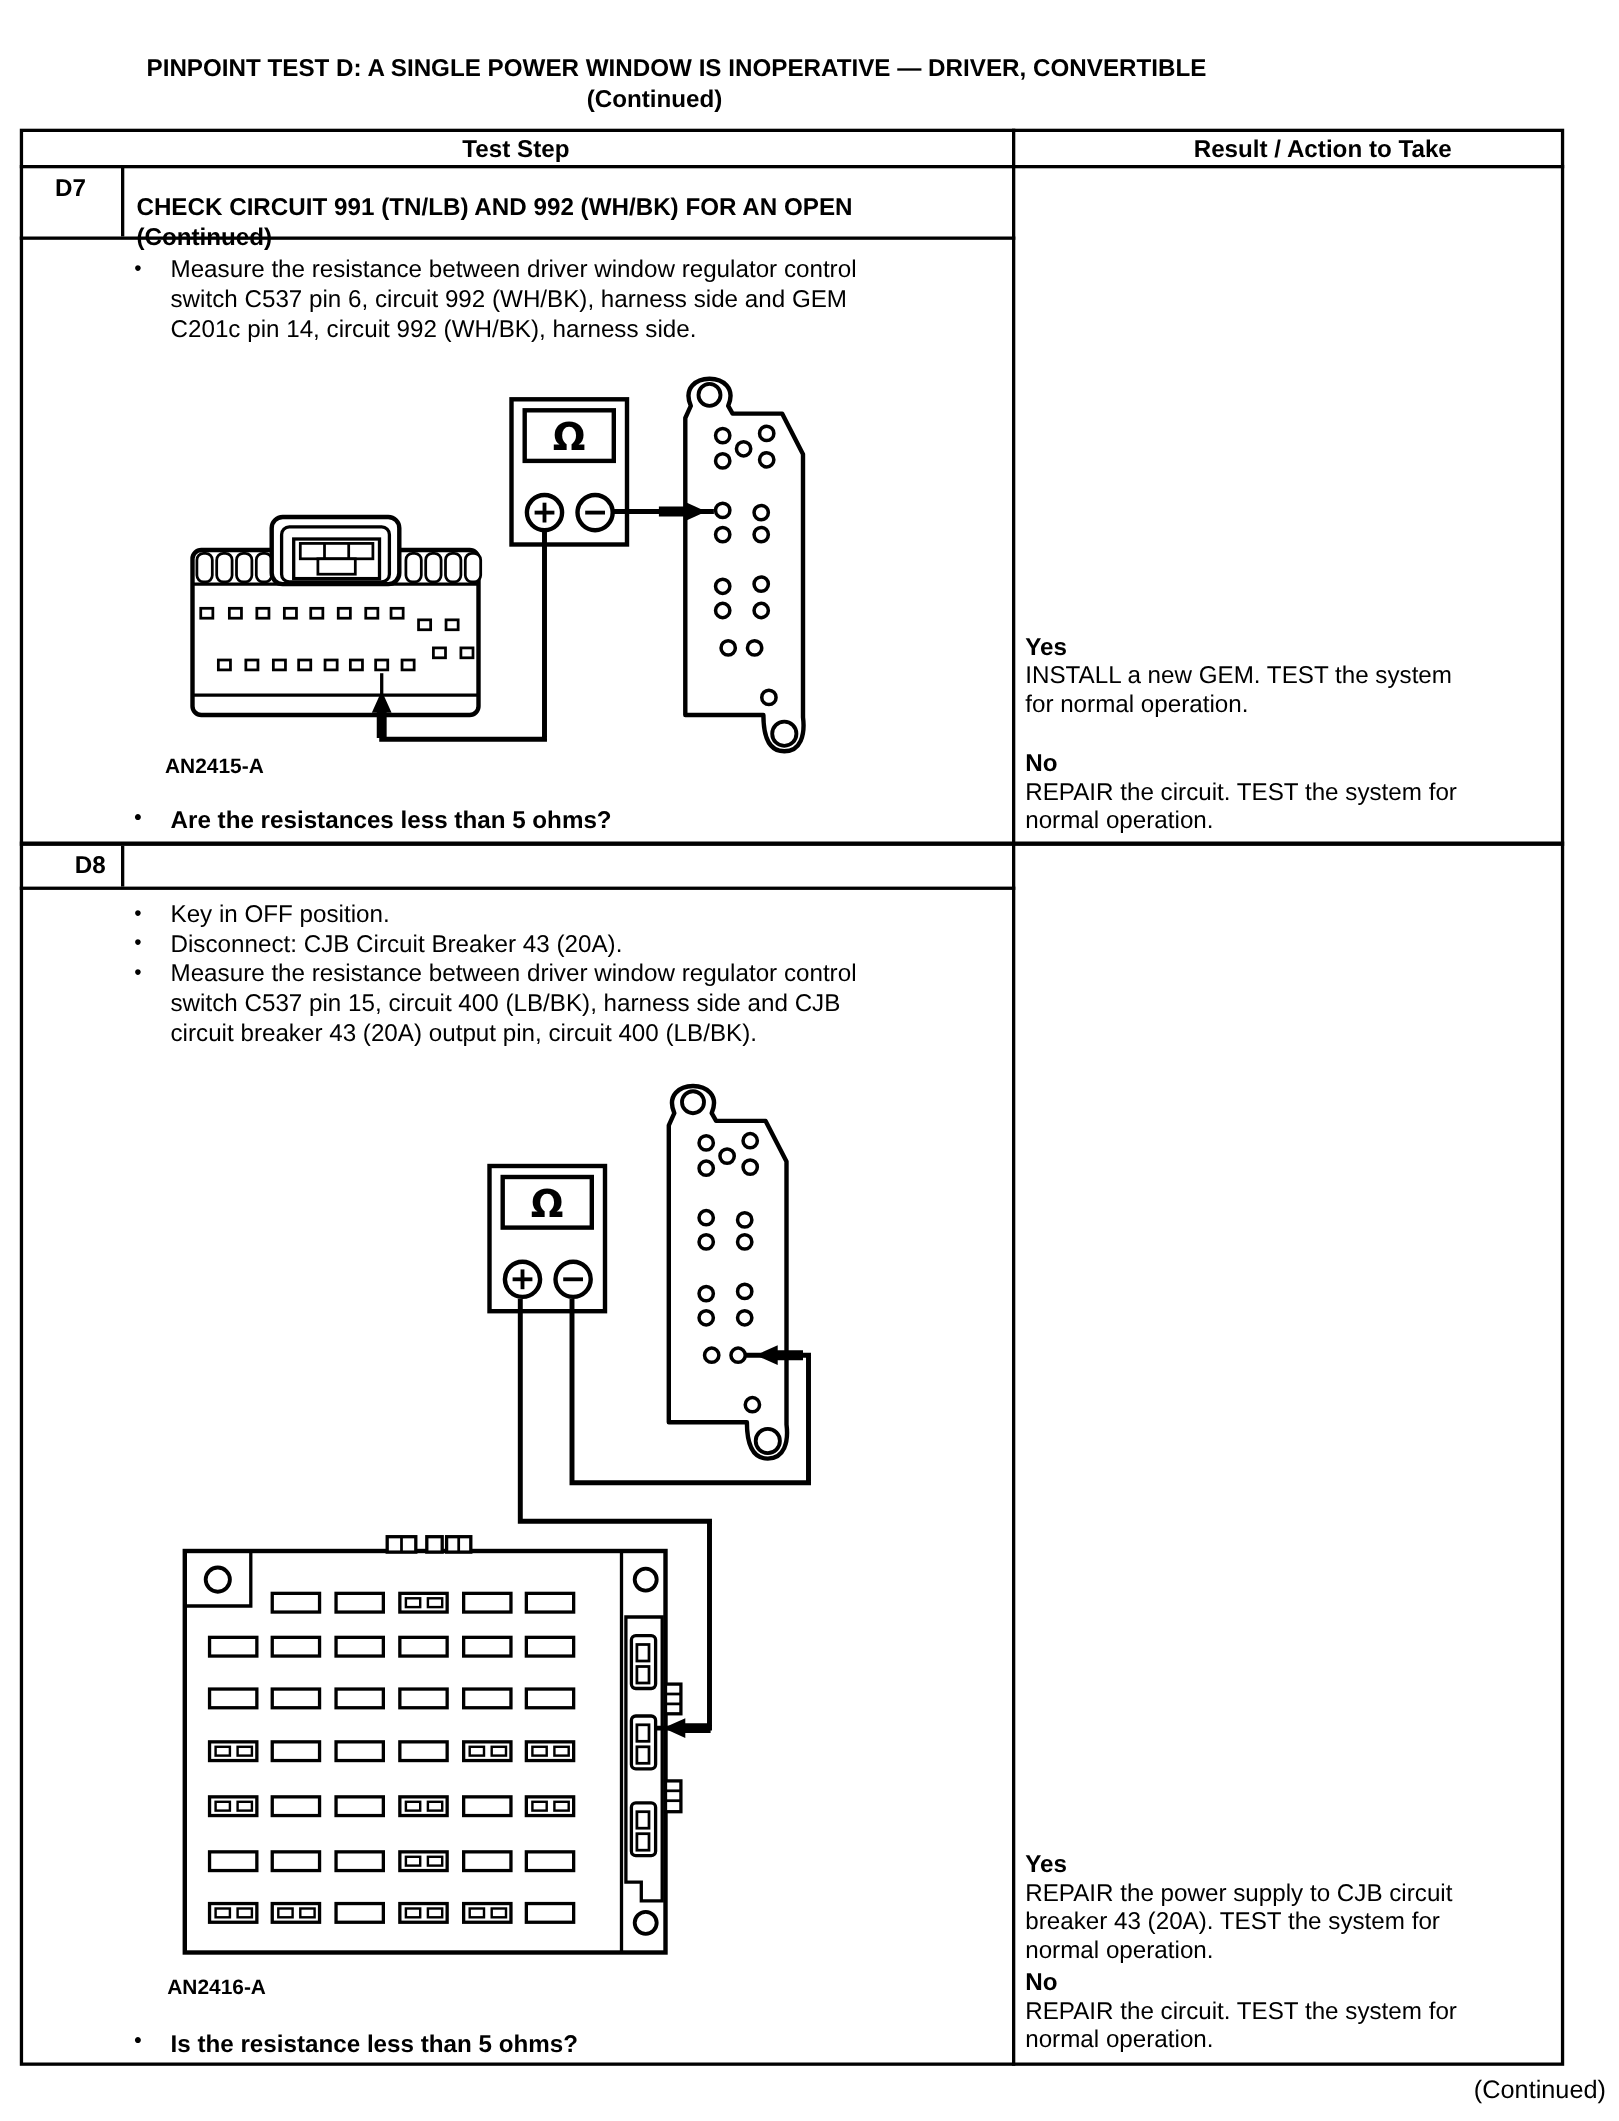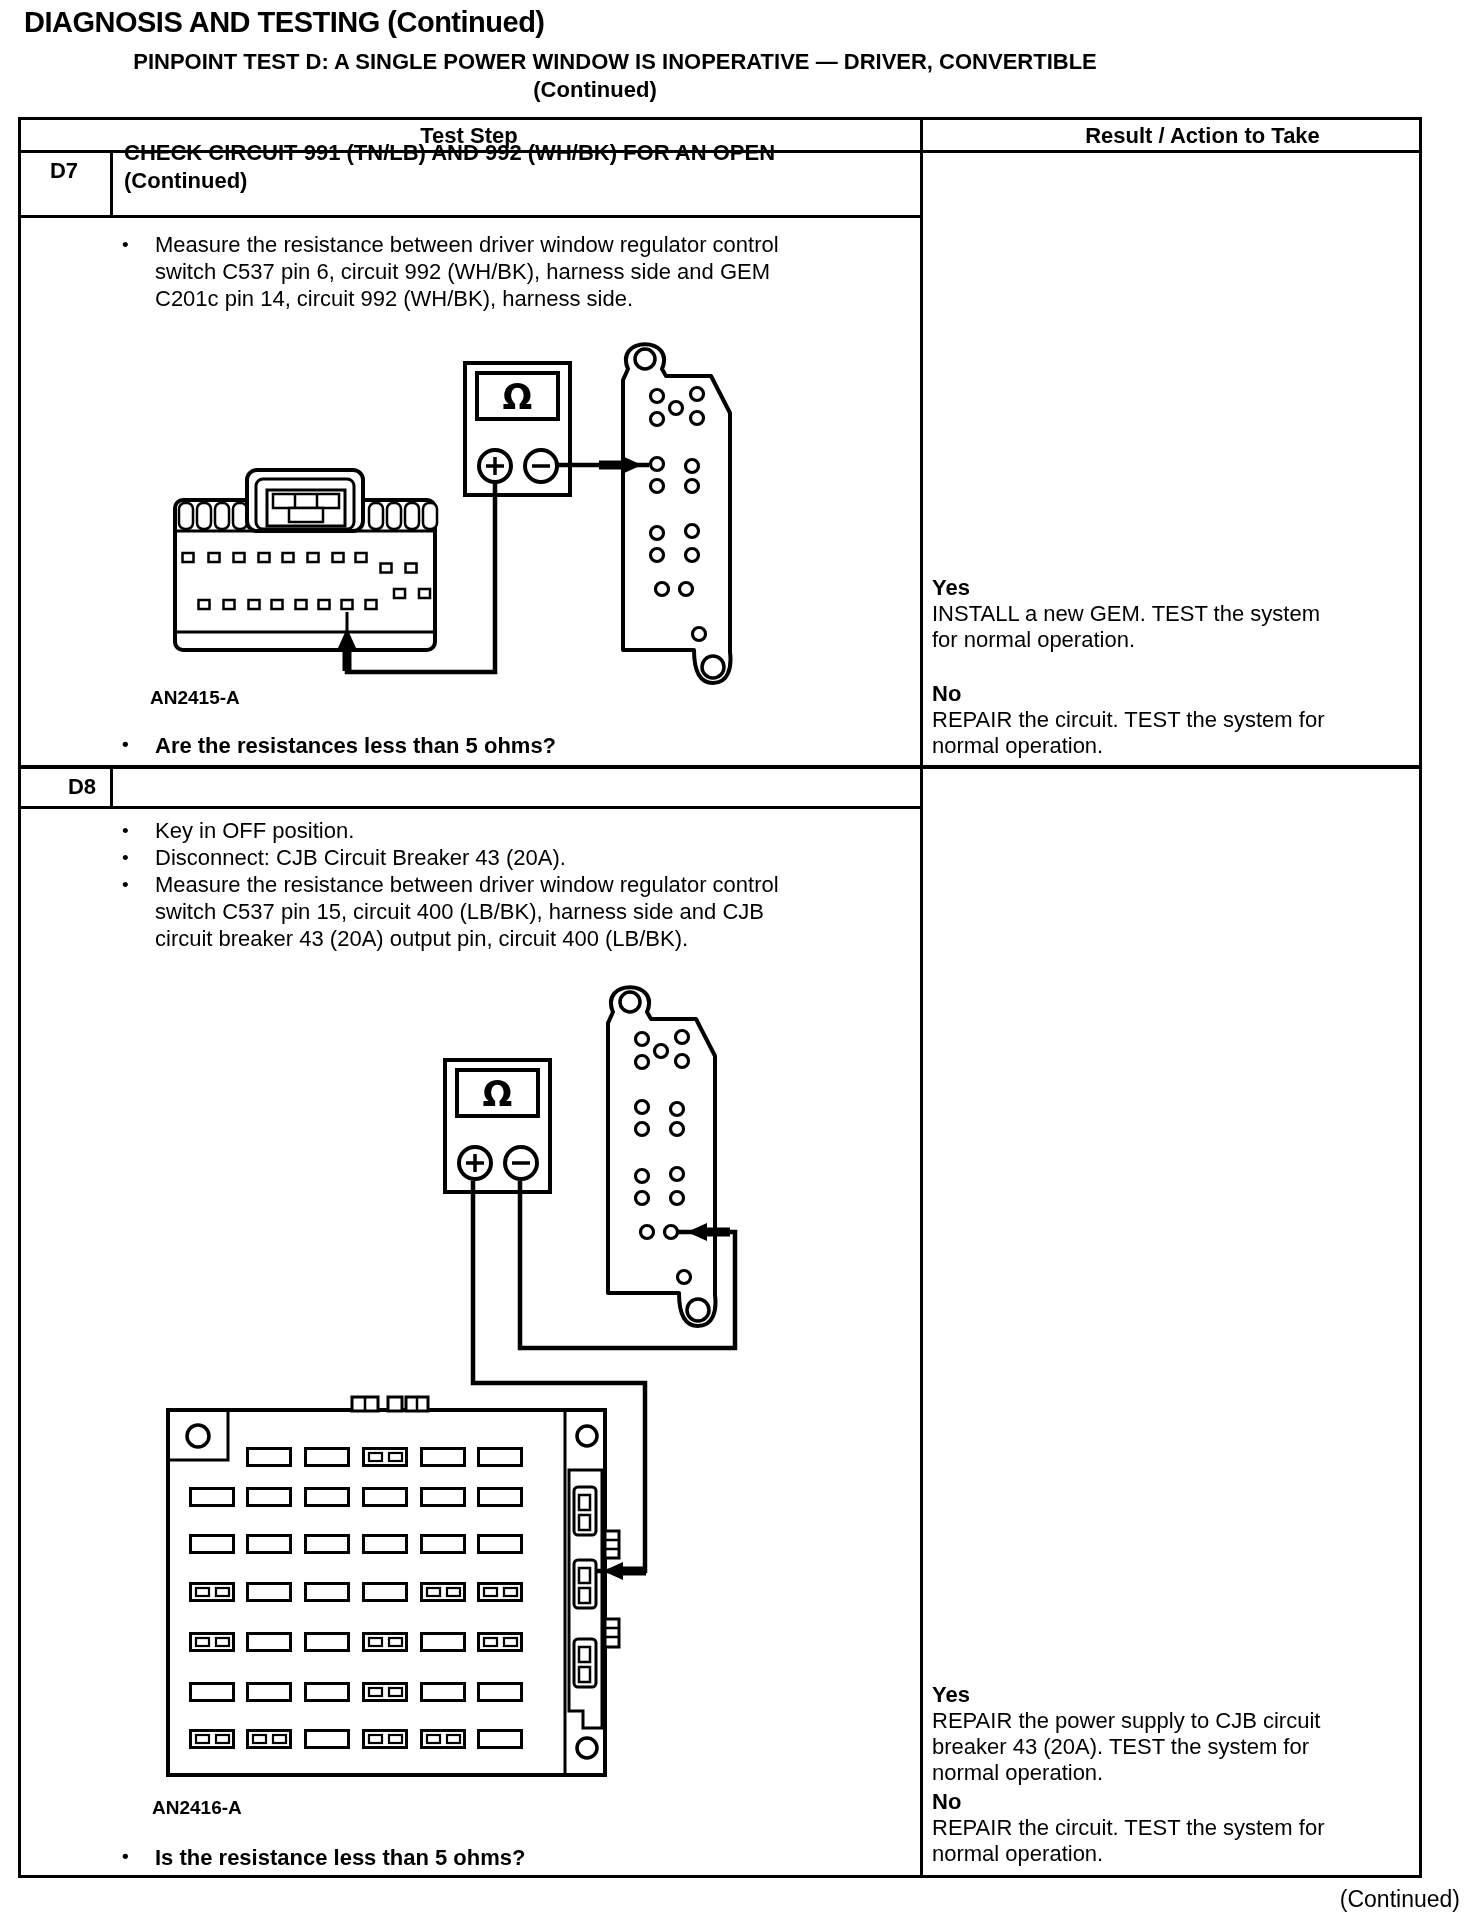--- a/index.html
+++ b/index.html
@@ -23,38 +23,37 @@
   .result-label{font-weight:bold;}
   .result-text{width:405px;}
   .footer-cont{position:absolute;left:1000px;top:1886px;width:460px;text-align:right;font-size:23px;}
   svg{position:absolute;overflow:visible;}
 </style>
 </head>
 <body>
 
 <div class="page">
 
-  <div class="page-title">DIAGNOSIS AND TESTING (Continued)</div>
   <div class="subtitle">PINPOINT TEST D: A SINGLE POWER WINDOW IS INOPERATIVE — DRIVER, CONVERTIBLE</div>
   <div class="subtitle2">(Continued)</div>
 
   <div class="abs" style="left:18px;top:117px;width:1398px;height:1755px;border:3px solid #000;"></div>
   <div class="line" style="left:18px;top:150px;width:1404px;height:3px;"></div>
   <div class="line" style="left:920px;top:117px;width:3px;height:1761px;"></div>
   <div class="line" style="left:18px;top:215px;width:905px;height:3px;"></div>
   <div class="line" style="left:18px;top:765px;width:1404px;height:4px;"></div>
   <div class="line" style="left:18px;top:806px;width:905px;height:3px;"></div>
   <div class="line" style="left:110px;top:152px;width:3px;height:63px;"></div>
   <div class="line" style="left:110px;top:769px;width:3px;height:37px;"></div>
 
   <div class="colhead" style="left:18px;width:902px;">Test Step</div>
   <div class="colhead" style="left:923px;width:499px;padding-left:30px;">Result / Action to Take</div>
 
   <div class="step-id" style="left:18px;top:158px;width:92px;">D7</div>
-  <div class="step-title" style="left:124px;top:139px;width:790px;">
+  <div class="step-title" style="left:124px;top:174px;width:790px;">
     <span>CHECK CIRCUIT 991 (TN/LB) AND 992 (WH/BK) FOR AN OPEN</span><br>
     <span>(Continued)</span>
   </div>
 
   <div class="bullets" style="left:122px;top:231px;width:700px;">
       <div class="bullet-row">
         <span class="bullet-glyph">•</span>
         <span class="bullet-text">Measure the resistance between driver window regulator control switch C537 pin 6, circuit 992 (WH/BK), harness side and GEM C201c pin 14, circuit 992 (WH/BK), harness side.</span>
       </div>
     </div>

